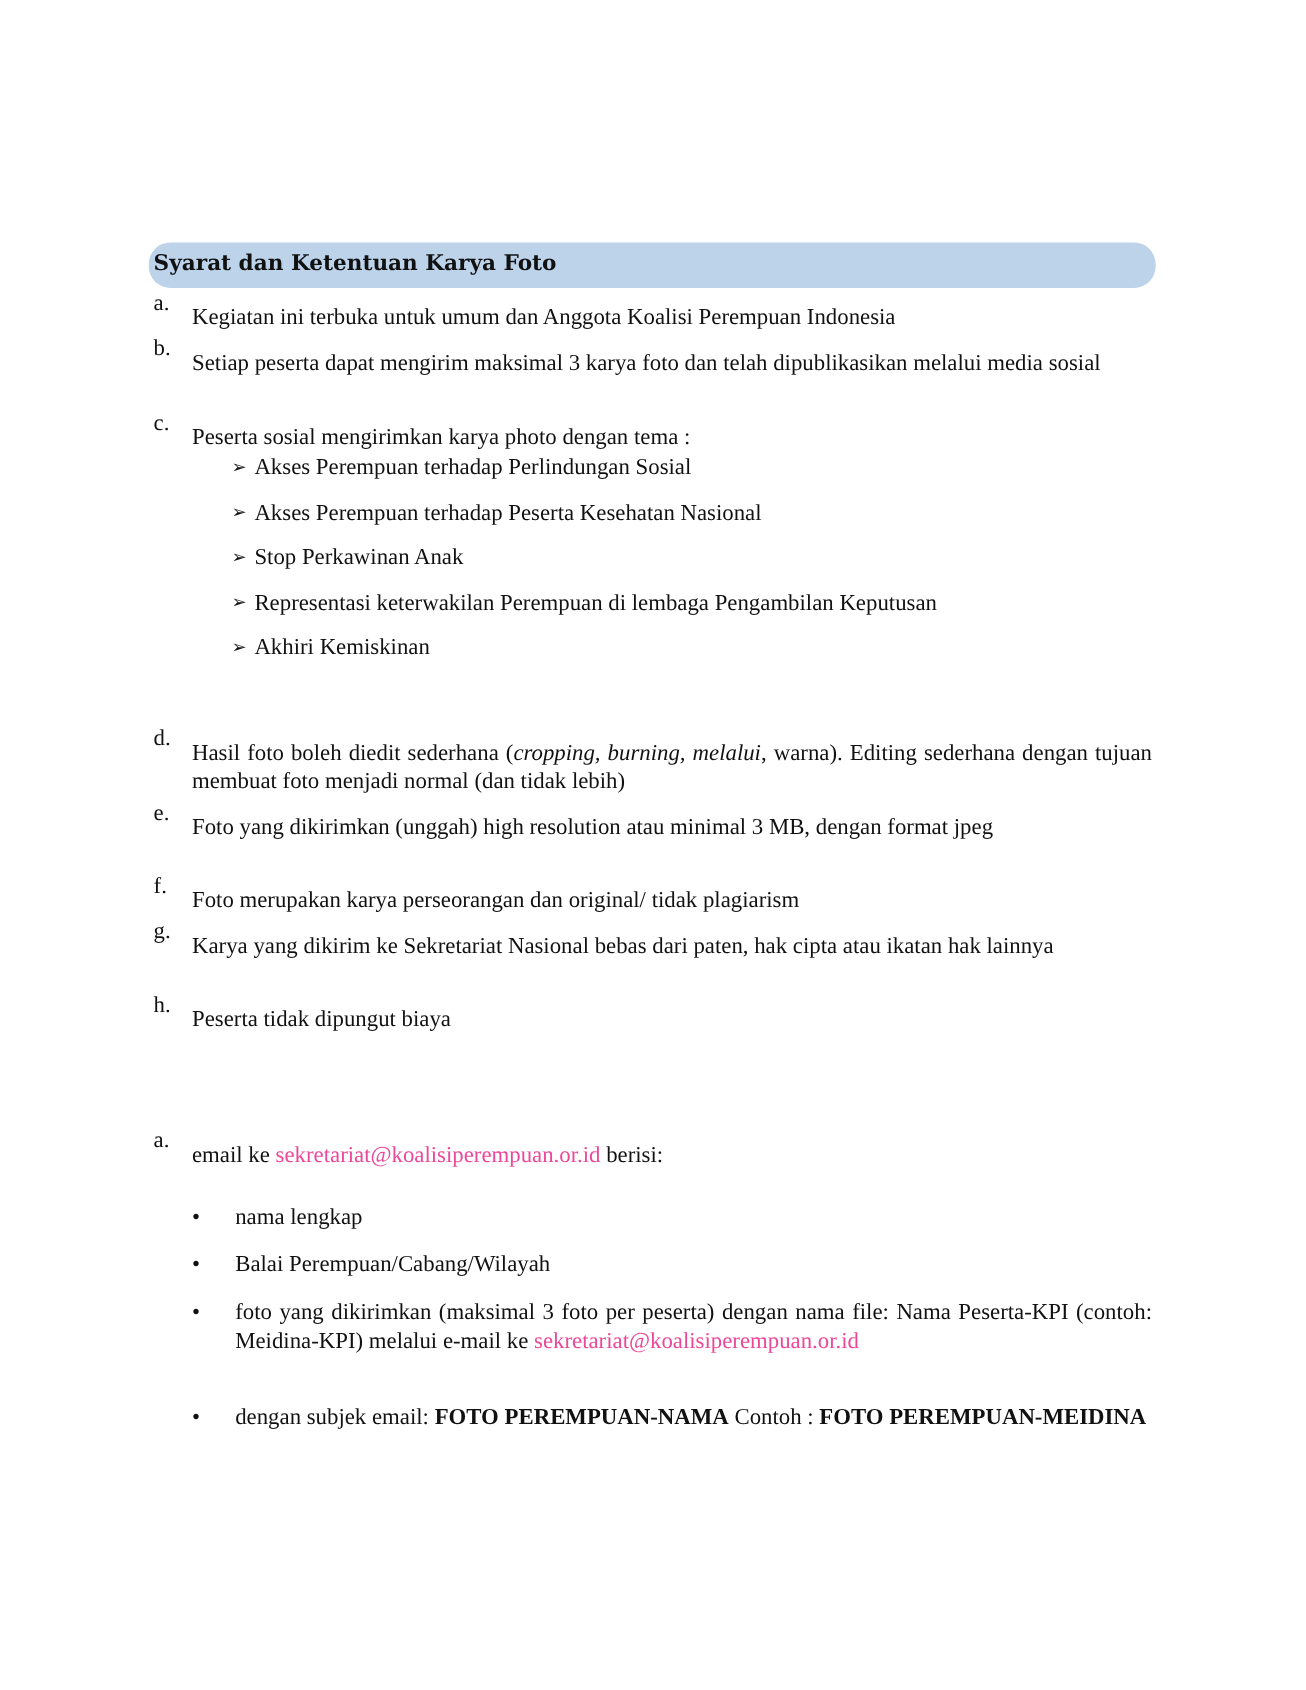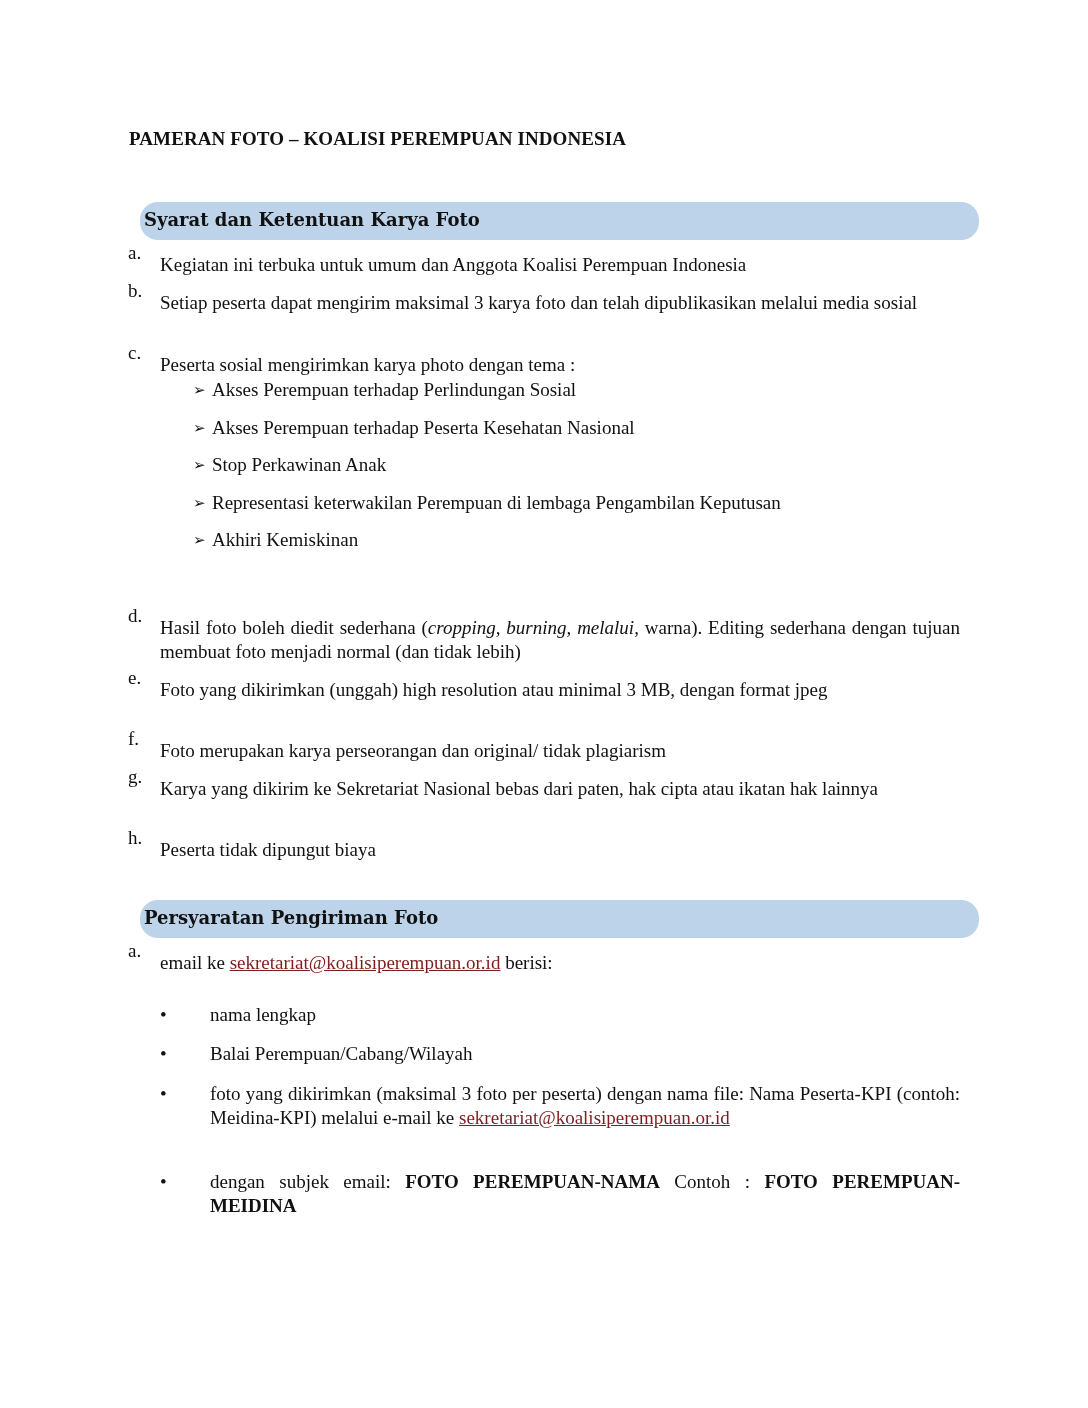--- a/index.html
+++ b/index.html
@@ -1,46 +1,45 @@
 <!DOCTYPE html>
 <html><head>
 <meta charset="utf-8">
 <style>
   html, body { margin: 0; padding: 0; background: #ffffff; }
   body { width: 1088px; height: 1408px; position: relative; overflow: hidden;
          font-family: "DejaVu Serif", "Liberation Serif", serif; color: #111; }
   .page { position: absolute; left: 0; top: 0; width: 1088px; height: 1408px; }
   .title { position: absolute; left: 129px; top: 128px; font-size: 19px; font-weight: bold;
            font-family: "Liberation Serif", serif; letter-spacing: 0.1px; }
-  .band { position: absolute; left: 140px; width: 839px; height: 38px; background: #bdd3ea; border-radius: 18px; }
+  .band { position: absolute; left: 124px; width: 839px; height: 38px; background: #bdd3ea; border-radius: 18px; }
   .band span { position: absolute; left: 4px; top: 7px; font-size: 19px; font-weight: bold;
                font-family: "DejaVu Serif", serif; font-size: 18px; }
   .item { position: absolute; left: 128px; width: 832px; font-size: 19px; line-height: 24px;
           font-family: "Liberation Serif", serif; }
   .item .lbl { position: absolute; left: 0; top: 0; width: 30px; }
   .item .txt { margin-left: 32px; text-align: justify; display: block; margin-top: 12px; }
   .item .txt.last-justify { text-align-last: justify; }
   .sub { position: absolute; left: 193px; font-size: 19px; line-height: 24px;
          font-family: "Liberation Serif", serif; }
   .sub .arrow { position: absolute; left: 0; top: 0; font-size: 15px; }
   .sub .stxt { margin-left: 19px; display: block; white-space: nowrap; }
   .bul { position: absolute; left: 160px; width: 800px; font-size: 19px; line-height: 24px;
          font-family: "Liberation Serif", serif; }
   .bul .dot { position: absolute; left: 0; top: 0; }
-  .bul .btxt { margin-left: 50px; display: block; text-align: justify; }
-  .link { text-decoration: underline; color: #7f1d1d; }
+  .bul .btxt { margin-left: 36px; display: block; text-align: justify; }
+  .link { color: #ec4899; }
   .b { font-weight: bold; }
   i { font-style: italic; }
 </style>
 </head>
 <body>
 
 <div class="page">
 
-  <div class="title">PAMERAN FOTO – KOALISI PEREMPUAN INDONESIA</div>
 
   <div class="band" style="top:202px;">
     <span>Syarat dan Ketentuan Karya Foto</span>
   </div>
 
   <div class="item" style="top:241px;">
     <span class="lbl">a.</span>
     <span class="txt">Kegiatan ini terbuka untuk umum dan Anggota Koalisi Perempuan Indonesia</span>
   </div>
 
@@ -93,23 +92,20 @@
   <div class="item" style="top:765px;">
     <span class="lbl">g.</span>
     <span class="txt">Karya yang dikirim ke Sekretariat Nasional bebas dari paten, hak cipta atau ikatan hak lainnya</span>
   </div>
 
   <div class="item" style="top:826px;">
     <span class="lbl">h.</span>
     <span class="txt">Peserta tidak dipungut biaya</span>
   </div>
 
-  <div class="band" style="top:900px;">
-    <span>Persyaratan Pengiriman Foto</span>
-  </div>
 
   <div class="item" style="top:939px;">
     <span class="lbl">a.</span>
     <span class="txt"><span>email ke </span><a class="link">sekretariat@koalisiperempuan.or.id</a><span> berisi:</span></span>
   </div>
 
   <div class="bul" style="top:1003px;">
     <span class="dot">•</span>
     <span class="btxt">nama lengkap</span>
   </div>

